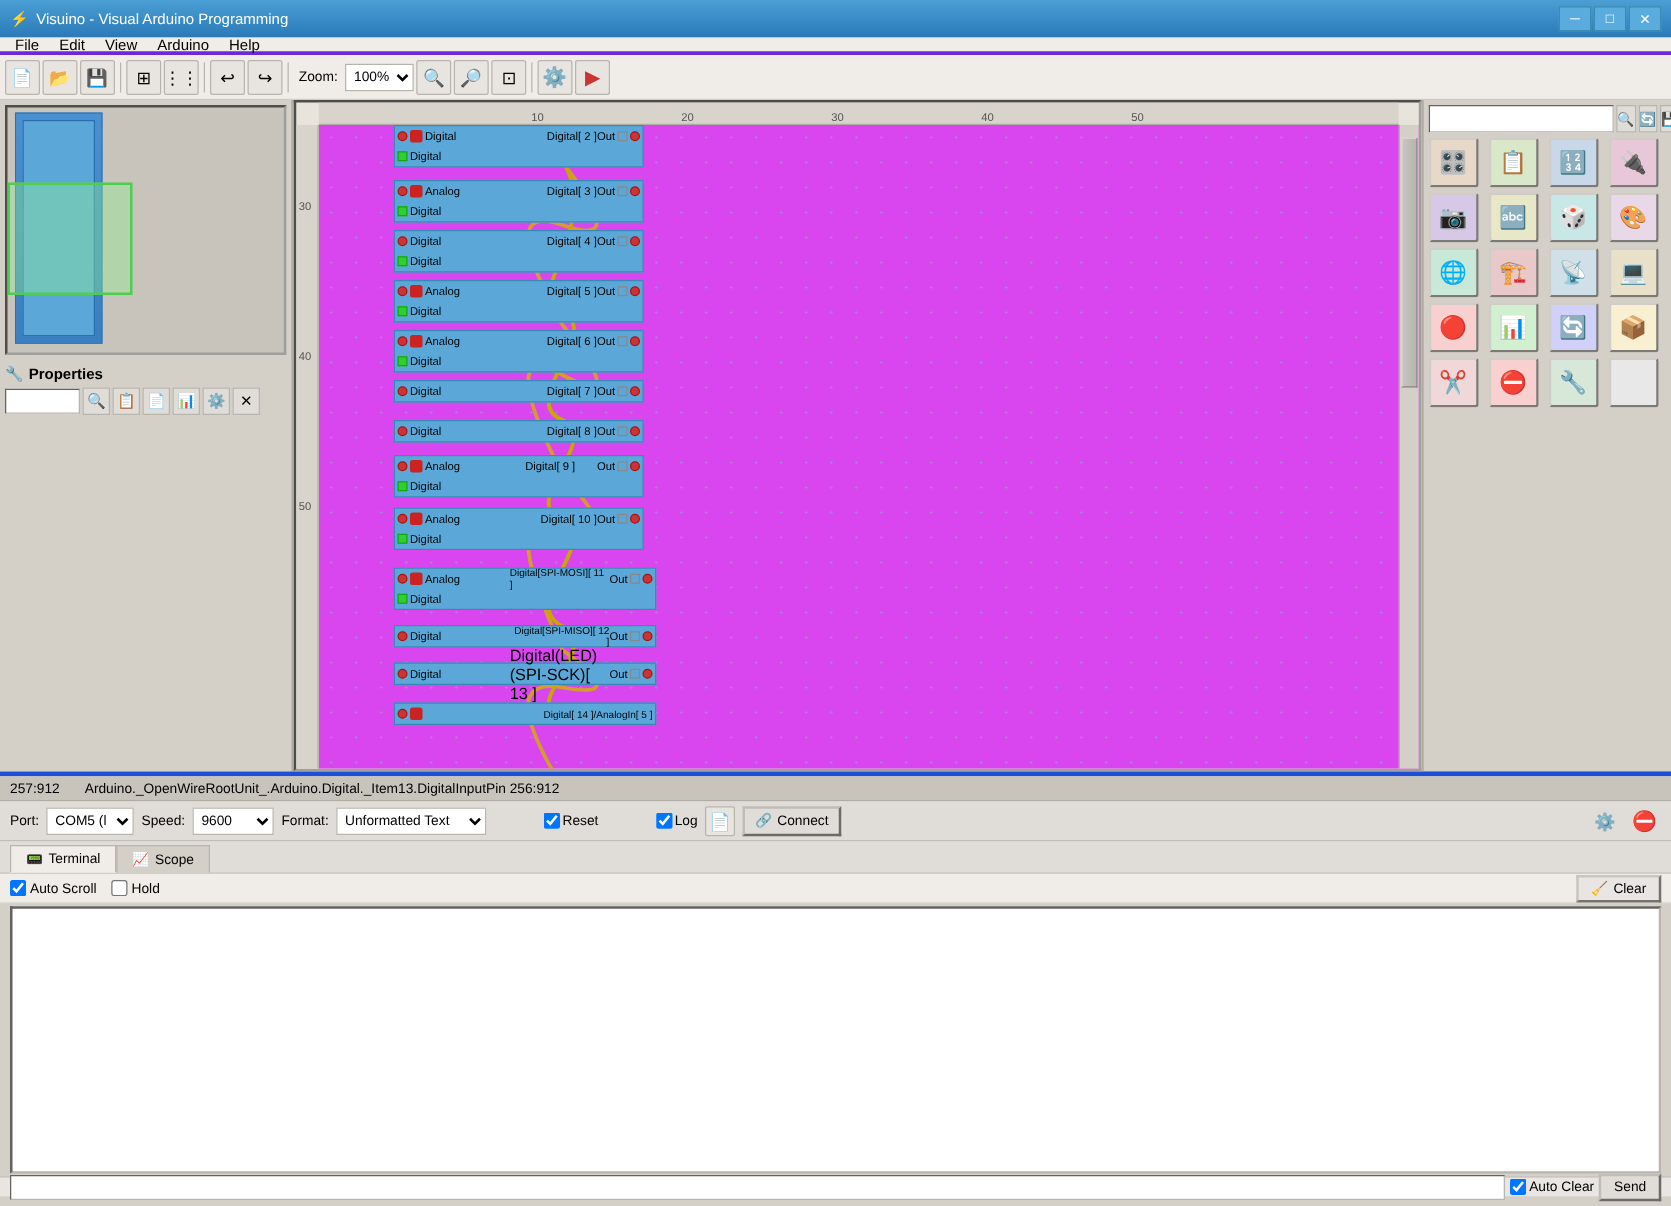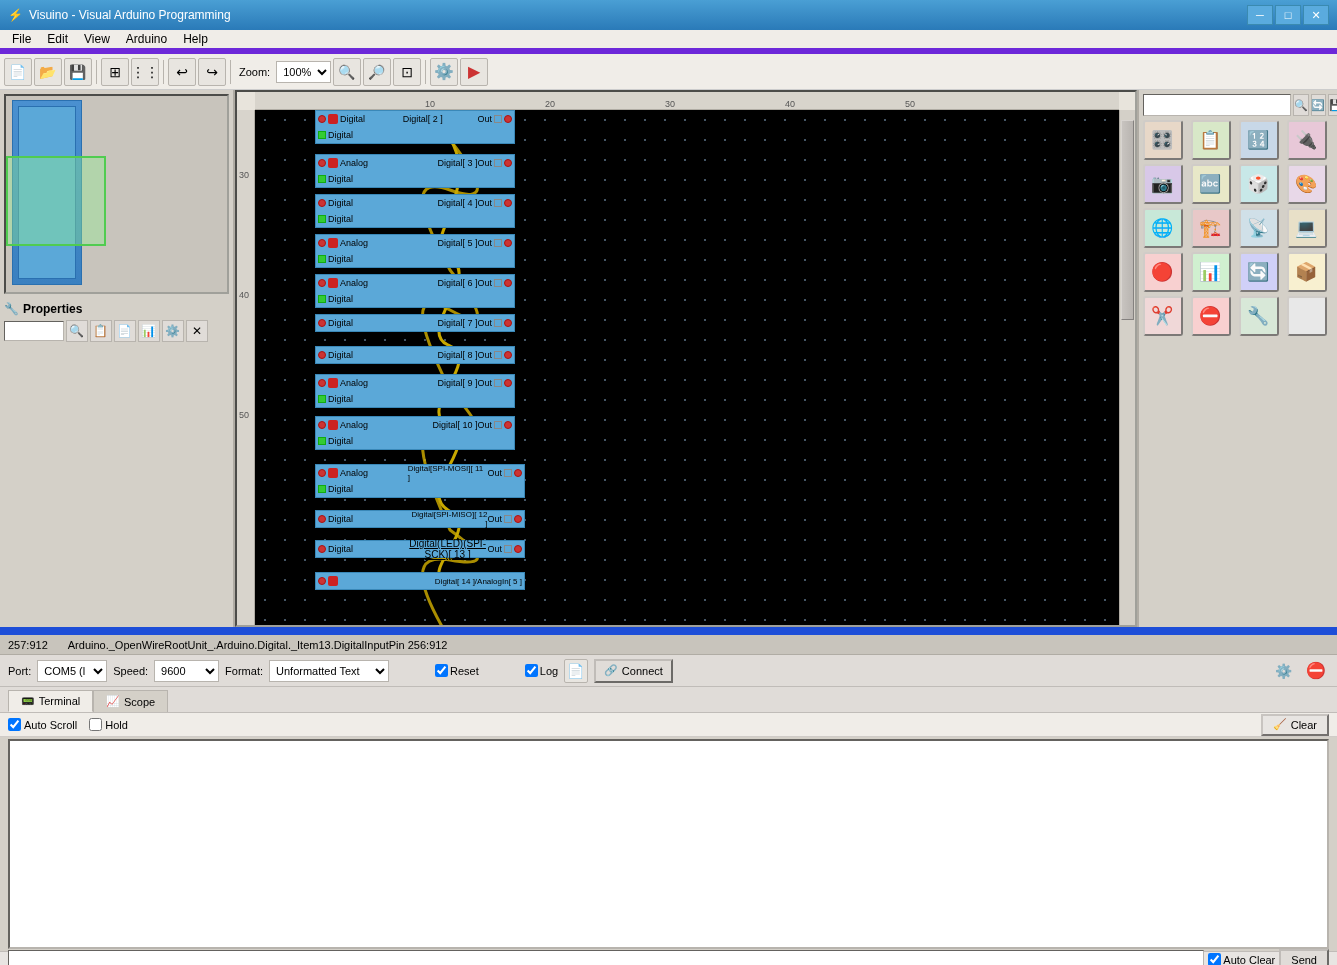--- a/index.html
+++ b/index.html
@@ -23,25 +23,25 @@
       background: #5aabde;
       border: 1px solid #3a8ab0;
       color: white;
       display: flex; align-items: center; justify-content: center;
       cursor: pointer; font-size: 11px;
     }
 
     
     #menubar {
       background: #f0ede8;
-      height: 24px;
+      height: 14px;
       display: flex;
       align-items: center;
       padding: 0 4px;
-      border-bottom: 6px solid #6d28d9;
+      border-bottom: 3px solid #6d28d9;
       text-align: right;
     }
     .menu-item {
       padding: 2px 8px;
       cursor: pointer;
       font-size: 12px;
       color: #000;
     }
 
     
@@ -162,21 +162,21 @@
       width: 18px;
       background: #d8d4cc;
       border-right: 1px solid #b0aca4;
       bottom: 0;
     }
     .ruler-tick-v { position: absolute; left: 0; font-size: 9px; color: #555; writing-mode: horizontal-tb; }
     #canvas-content {
       position: absolute;
       left: 18px; top: 18px;
       right: 0; bottom: 0;
-      background: #000000;
+      background: #d946ef;
       overflow: hidden;
     }
     
     #canvas-content::before {
       content: '';
       position: absolute;
       top: 0; left: 0; right: 0; bottom: 0;
       background-image: radial-gradient(circle, #8aabcc 1px, transparent 1px);
       background-size: 20px 20px;
       opacity: 0.5;
@@ -262,21 +262,21 @@
       display: flex; align-items: center; justify-content: center;
       cursor: pointer;
       font-size: 18px;
       border-radius: 3px;
     }
 
     
     #bottom-panel {
       height: 340px;
       background: #d4d0c8;
-      border-top: 8px solid #1d4ed8;
+      border-top: 4px solid #1d4ed8;
       display: flex;
       flex-direction: column;
     }
     #status-bar {
       height: 20px;
       background: #c8c4bc;
       display: flex;
       align-items: center;
       padding: 0 8px;
       font-size: 11px;
@@ -528,21 +528,21 @@
         <path d="M 193 25 C 230 80, 160 140, 193 150 C 230 160, 160 220, 193 235 C 230 250, 160 300, 193 315 C 230 330, 160 380, 193 400 C 230 420, 160 460, 193 475" fill="none" stroke="#c8a800" stroke-width="3"></path>
       </svg>
 
       <div class="arduino-block" style="left:60px;top:0px;width:200px;">
         <div class="pin-row">
           <div class="pin-dot-left"></div>
           <div style="display:flex;align-items:center;gap:2px;flex:1;">
             <div style="width:10px;height:10px;background:#cc2222;border-radius:2px;"></div>
             <span class="pin-label">Digital</span>
           </div>
-          <span class="pin-label" style="">Digital[ 2 ]</span>
+          <span class="pin-label" style="text-align:right;">Digital[ 2 ]</span>
           <span class="pin-out">Out</span>
           <div style="width:8px;height:8px;border:1px solid #888;margin-left:2px;"></div>
           <div class="pin-dot-right"></div>
         </div>
         <div class="pin-row">
           <div class="pin-green"></div>
           <span class="pin-label">Digital</span>
         </div>
       </div>
 
@@ -637,21 +637,21 @@
         </div>
       </div>
 
       <div class="arduino-block" style="left:60px;top:264px;width:200px;">
         <div class="pin-row">
           <div class="pin-dot-left"></div>
           <div style="display:flex;align-items:center;gap:2px;flex:1;">
             <div style="width:10px;height:10px;background:#cc2222;border-radius:2px;"></div>
             <span class="pin-label">Analog</span>
           </div>
-          <span class="pin-label" style="text-align:right;">Digital[ 9 ]</span>
+          <span class="pin-label" style="text-align:center;">Digital[ 9 ]</span>
           <span class="pin-out">Out</span>
           <div style="width:8px;height:8px;border:1px solid #888;margin-left:2px;"></div>
           <div class="pin-dot-right"></div>
         </div>
         <div class="pin-row">
           <div class="pin-green"></div>
           <span class="pin-label">Digital</span>
         </div>
       </div>
 
@@ -699,21 +699,21 @@
           <span class="pin-out">Out</span>
           <div style="width:8px;height:8px;border:1px solid #888;margin-left:2px;"></div>
           <div class="pin-dot-right"></div>
         </div>
       </div>
 
       <div class="arduino-block" style="left:60px;top:430px;width:210px;">
         <div class="pin-row">
           <div class="pin-dot-left"></div>
           <span class="pin-label">Digital</span>
-          <span class="pin-label" style="text-align:center;font-size:10px;text-decoration:underline;">Digital(LED)(SPI-SCK)[ 13 ]</span>
+          <span class="pin-label" style="text-align:left;font-size:13px;">Digital(LED)(SPI-SCK)[ 13 ]</span>
           <span class="pin-out">Out</span>
           <div style="width:8px;height:8px;border:1px solid #888;margin-left:2px;"></div>
           <div class="pin-dot-right"></div>
         </div>
       </div>
 
       <div class="arduino-block" style="left:60px;top:462px;width:210px;">
         <div class="pin-row">
           <div class="pin-dot-left"></div>
           <div style="display:flex;align-items:center;gap:2px;flex:1;">

